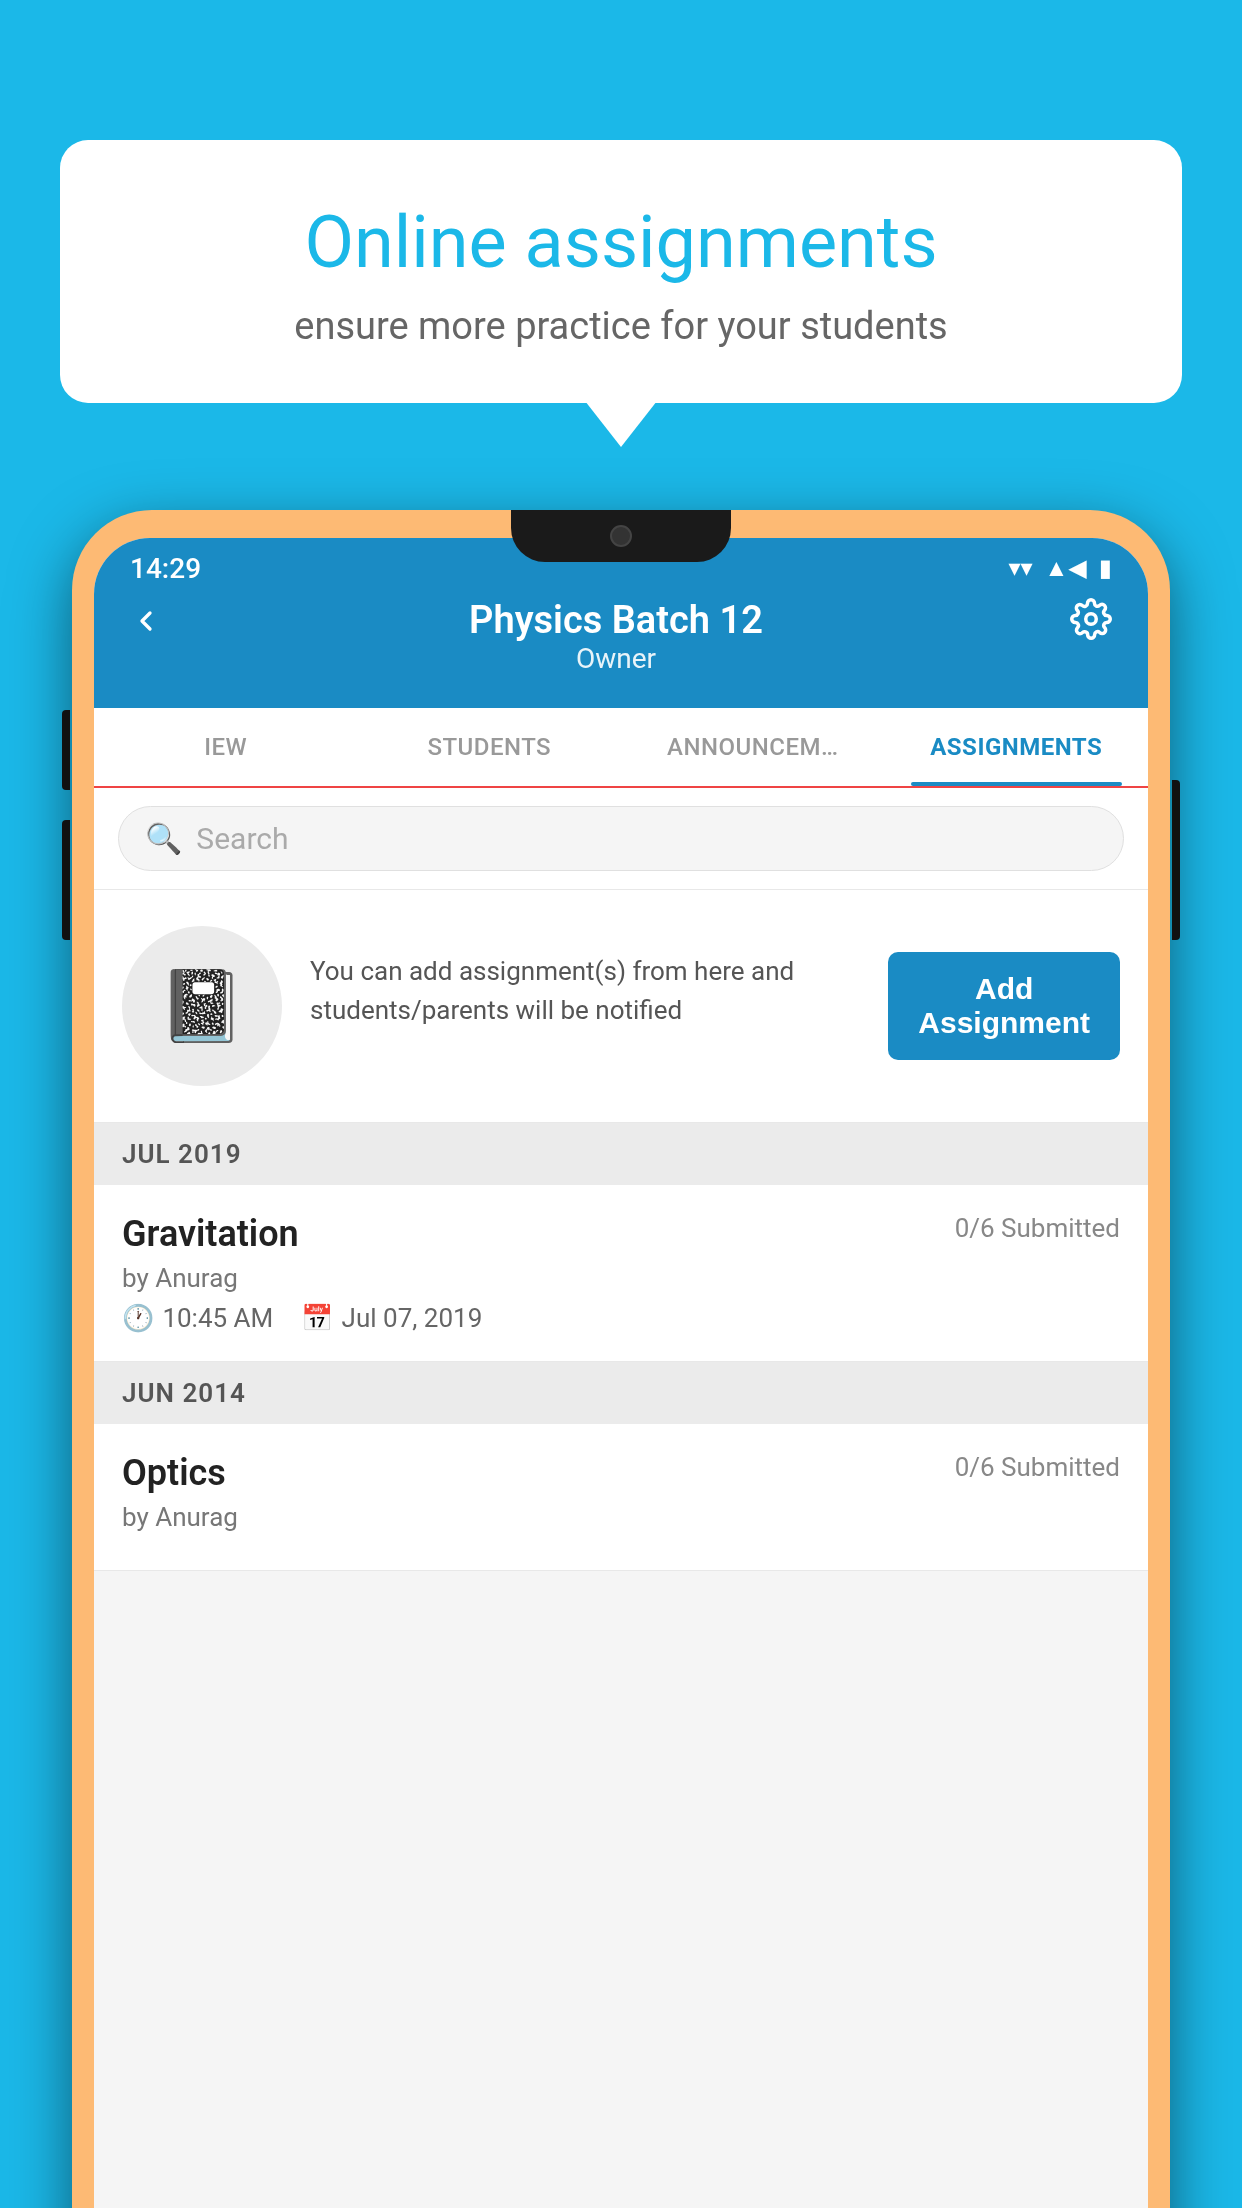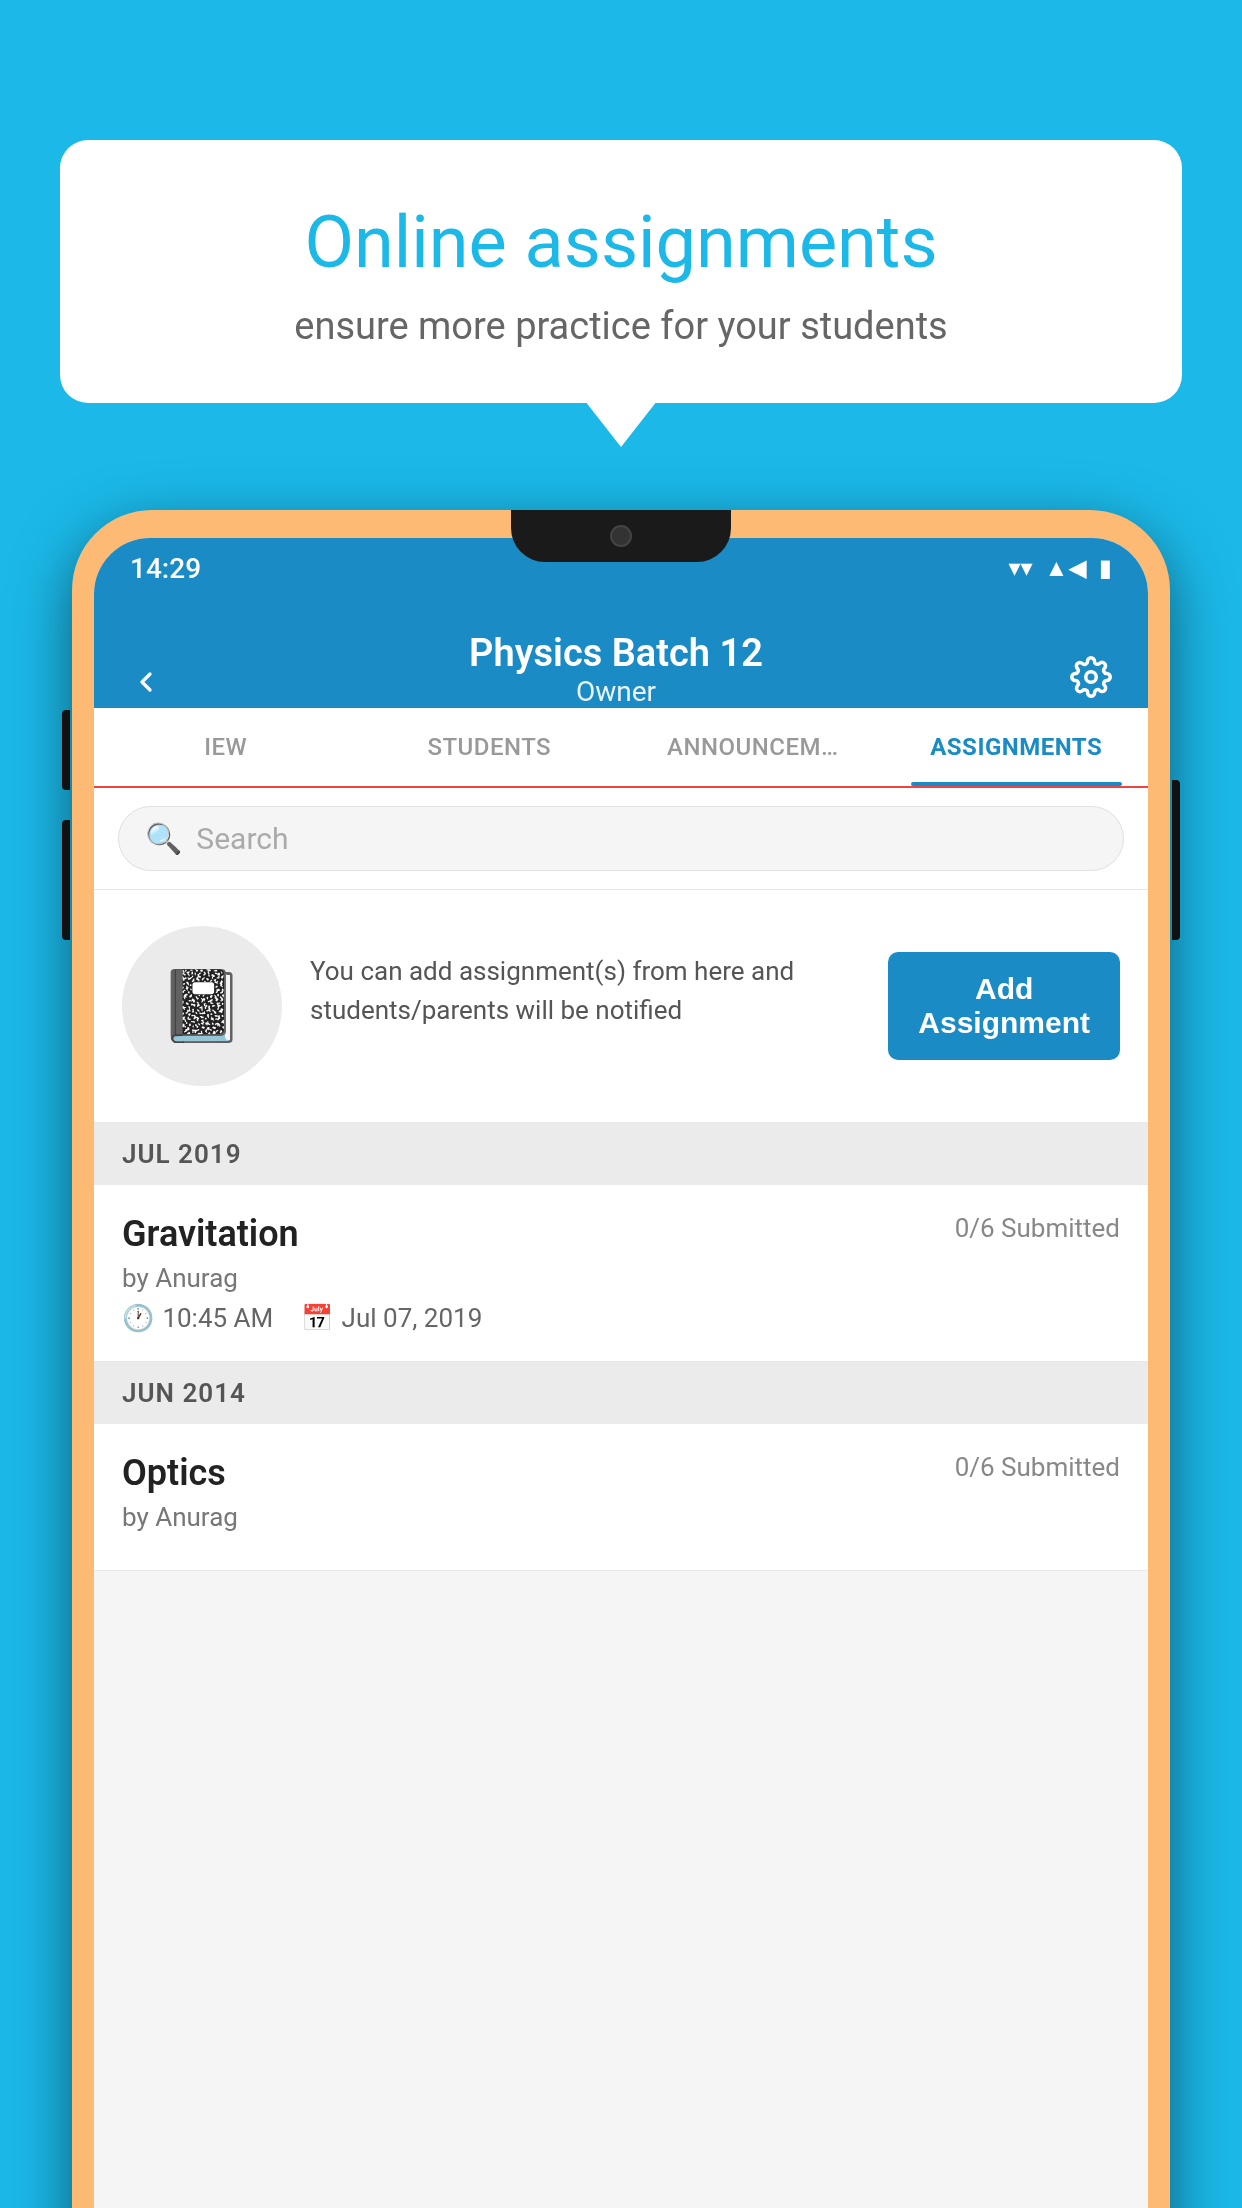--- a/index.html
+++ b/index.html
@@ -165,21 +165,21 @@
     .wifi-icon, .signal-icon, .battery-icon {
       color: white;
       font-size: 24px;
     }
 
     
     .top-bar {
       background: #1a8bc4;
       height: 110px;
       display: flex;
-      align-items: flex-end;
+      align-items: flex-start;
       justify-content: space-between;
       padding: 0 36px;
     }
 
     .back-arrow {
       color: white;
       font-size: 42px;
       font-weight: 300;
       cursor: pointer;
     }

